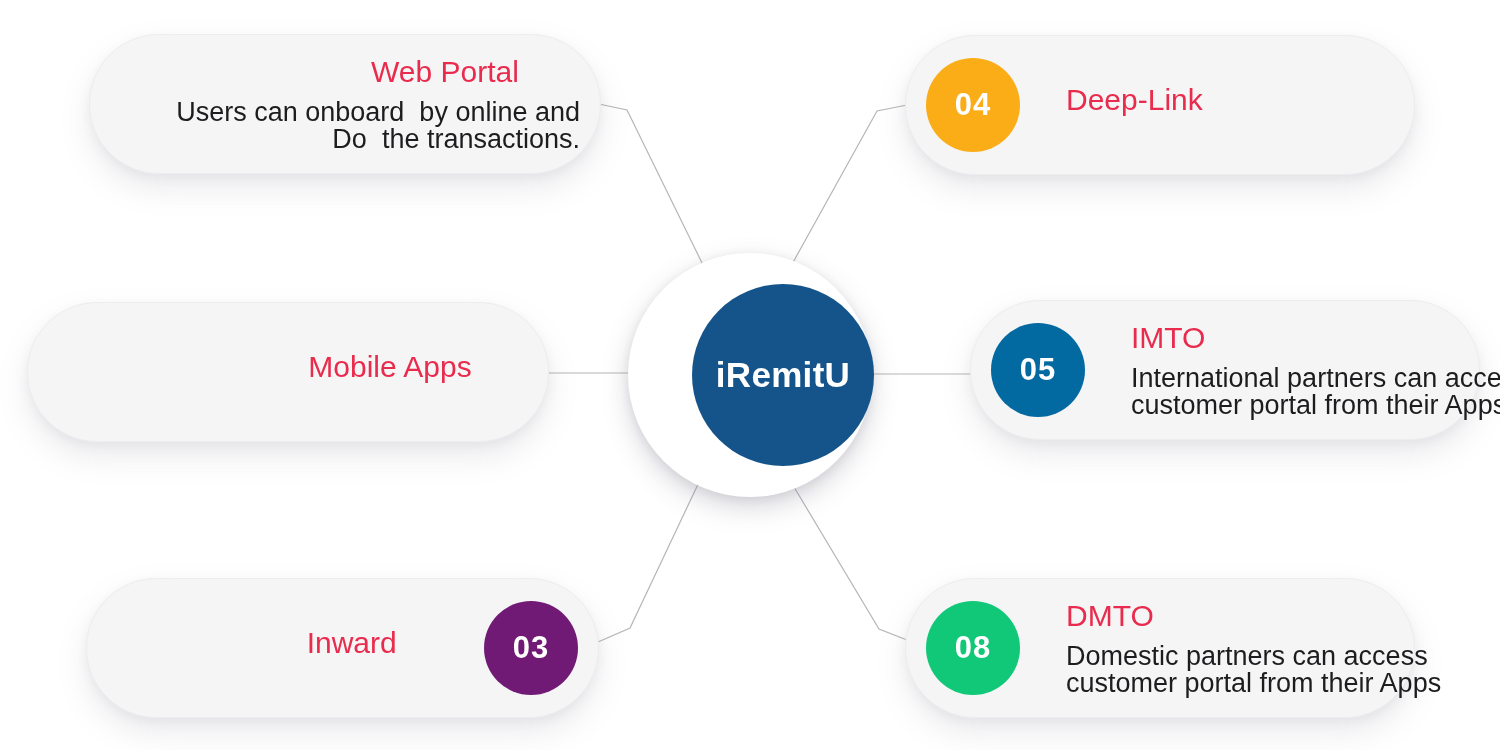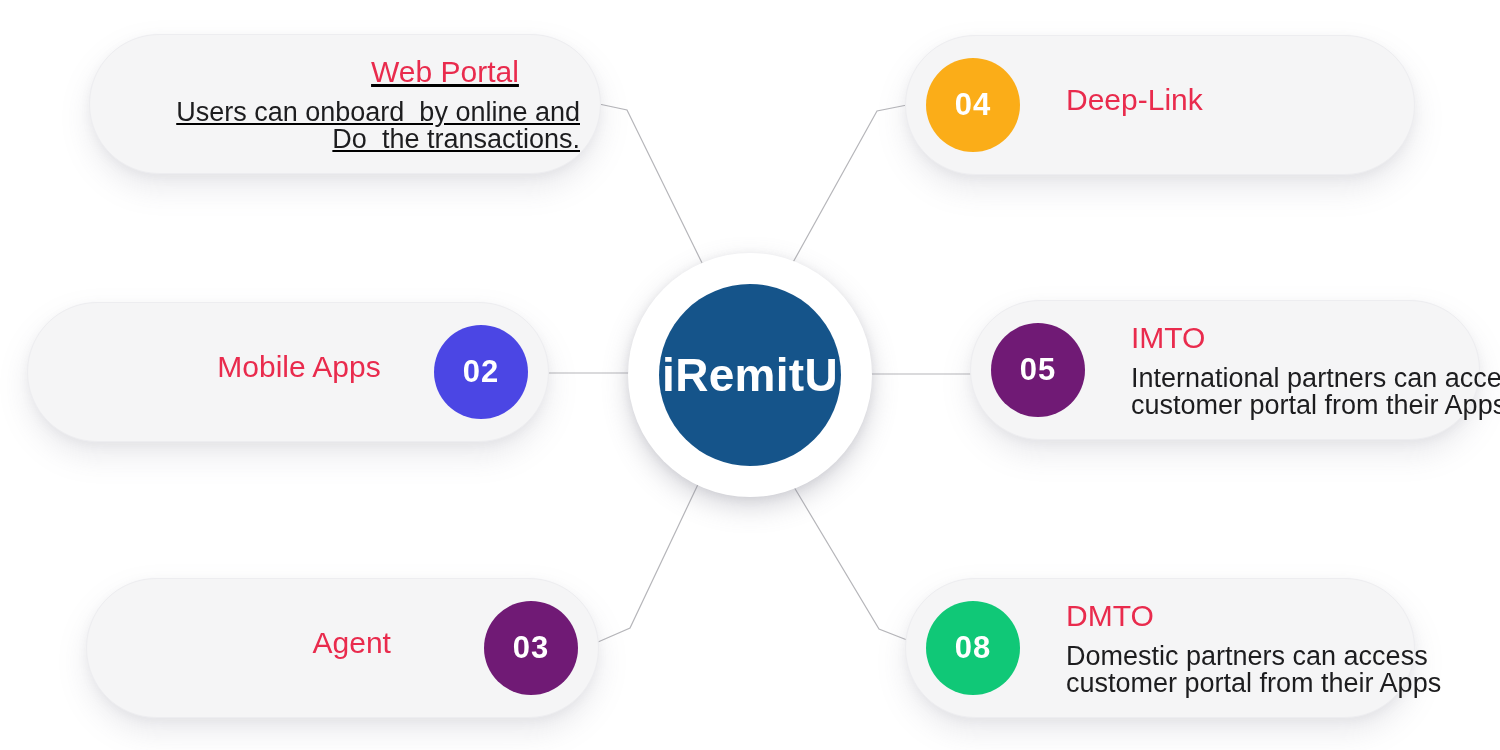--- a/index.html
+++ b/index.html
@@ -52,27 +52,27 @@
     background:#ccc;
   }
   .ring{
     position:absolute;z-index:2;
     left:628px;top:253px;width:244px;height:244px;border-radius:50%;
     background:#ffffff;
     box-shadow:0 10px 26px rgba(120,120,135,.30), 0 2px 8px rgba(120,120,135,.14);
   }
   .core{
     position:absolute;z-index:3;
-    left:659px;top:284px;width:182px;height:182px;border-radius:50%;
+    left:692px;top:284px;width:182px;height:182px;border-radius:50%;
     background:var(--center-bg,#15548A);
     display:flex;align-items:center;justify-content:center;
-    color:#ffffff;font-size:46px;font-weight:700;letter-spacing:.3px;
+    color:#ffffff;font-size:35px;font-weight:700;letter-spacing:.3px;
   }
   
-  #card0{left:89px;top:34px;width:512px;height:140px;text-decoration:underline;}
+  #card0{left:89px;top:34px;width:512px;height:140px;}
   #card1{left:27px;top:302px;width:522px;height:140px;}
   #card2{left:86px;top:578px;width:513px;height:140px;}
   #card3{left:905px;top:35px;width:510px;height:140px;}
   #card4{left:970px;top:300px;width:510px;height:140px;}
   #card5{left:905px;top:578px;width:510px;height:140px;}
 </style>
 </head>
 <body>
 
 <div id="canvas">
@@ -97,39 +97,38 @@
       <div class="title">Web Portal</div>
       <div class="desc">Users can onboard  by online and
 Do  the transactions.</div>
     </div>
   </div>
 
   <div id="card1" class="card left">
     <div class="text">
       <div class="title">Mobile Apps</div>
     </div>
-    <div class="badge" style="background: rgb(75, 70, 228);">02</div>
   </div>
 
   <div id="card2" class="card left">
     <div class="text">
-      <div class="title">Agent</div>
+      <div class="title">Inward</div>
     </div>
     <div class="badge" style="background: #701a75;">03</div>
   </div>
 
   <div id="card3" class="card right">
     <div class="badge" style="background: rgb(251, 173, 24); text-align: right;">04</div>
     <div class="text">
       <div class="title">Deep-Link</div>
     </div>
   </div>
 
   <div id="card4" class="card right">
-    <div class="badge" style="background: #701a75;">05</div>
+    <div class="badge" style="background: #0369a1;">05</div>
     <div class="text">
       <div class="title">IMTO</div>
       <div class="desc">International partners can access
 customer portal from their Apps</div>
     </div>
   </div>
 
   <div id="card5" class="card right">
     <div class="badge" style="background: rgb(16, 200, 119);">08</div>
     <div class="text">

